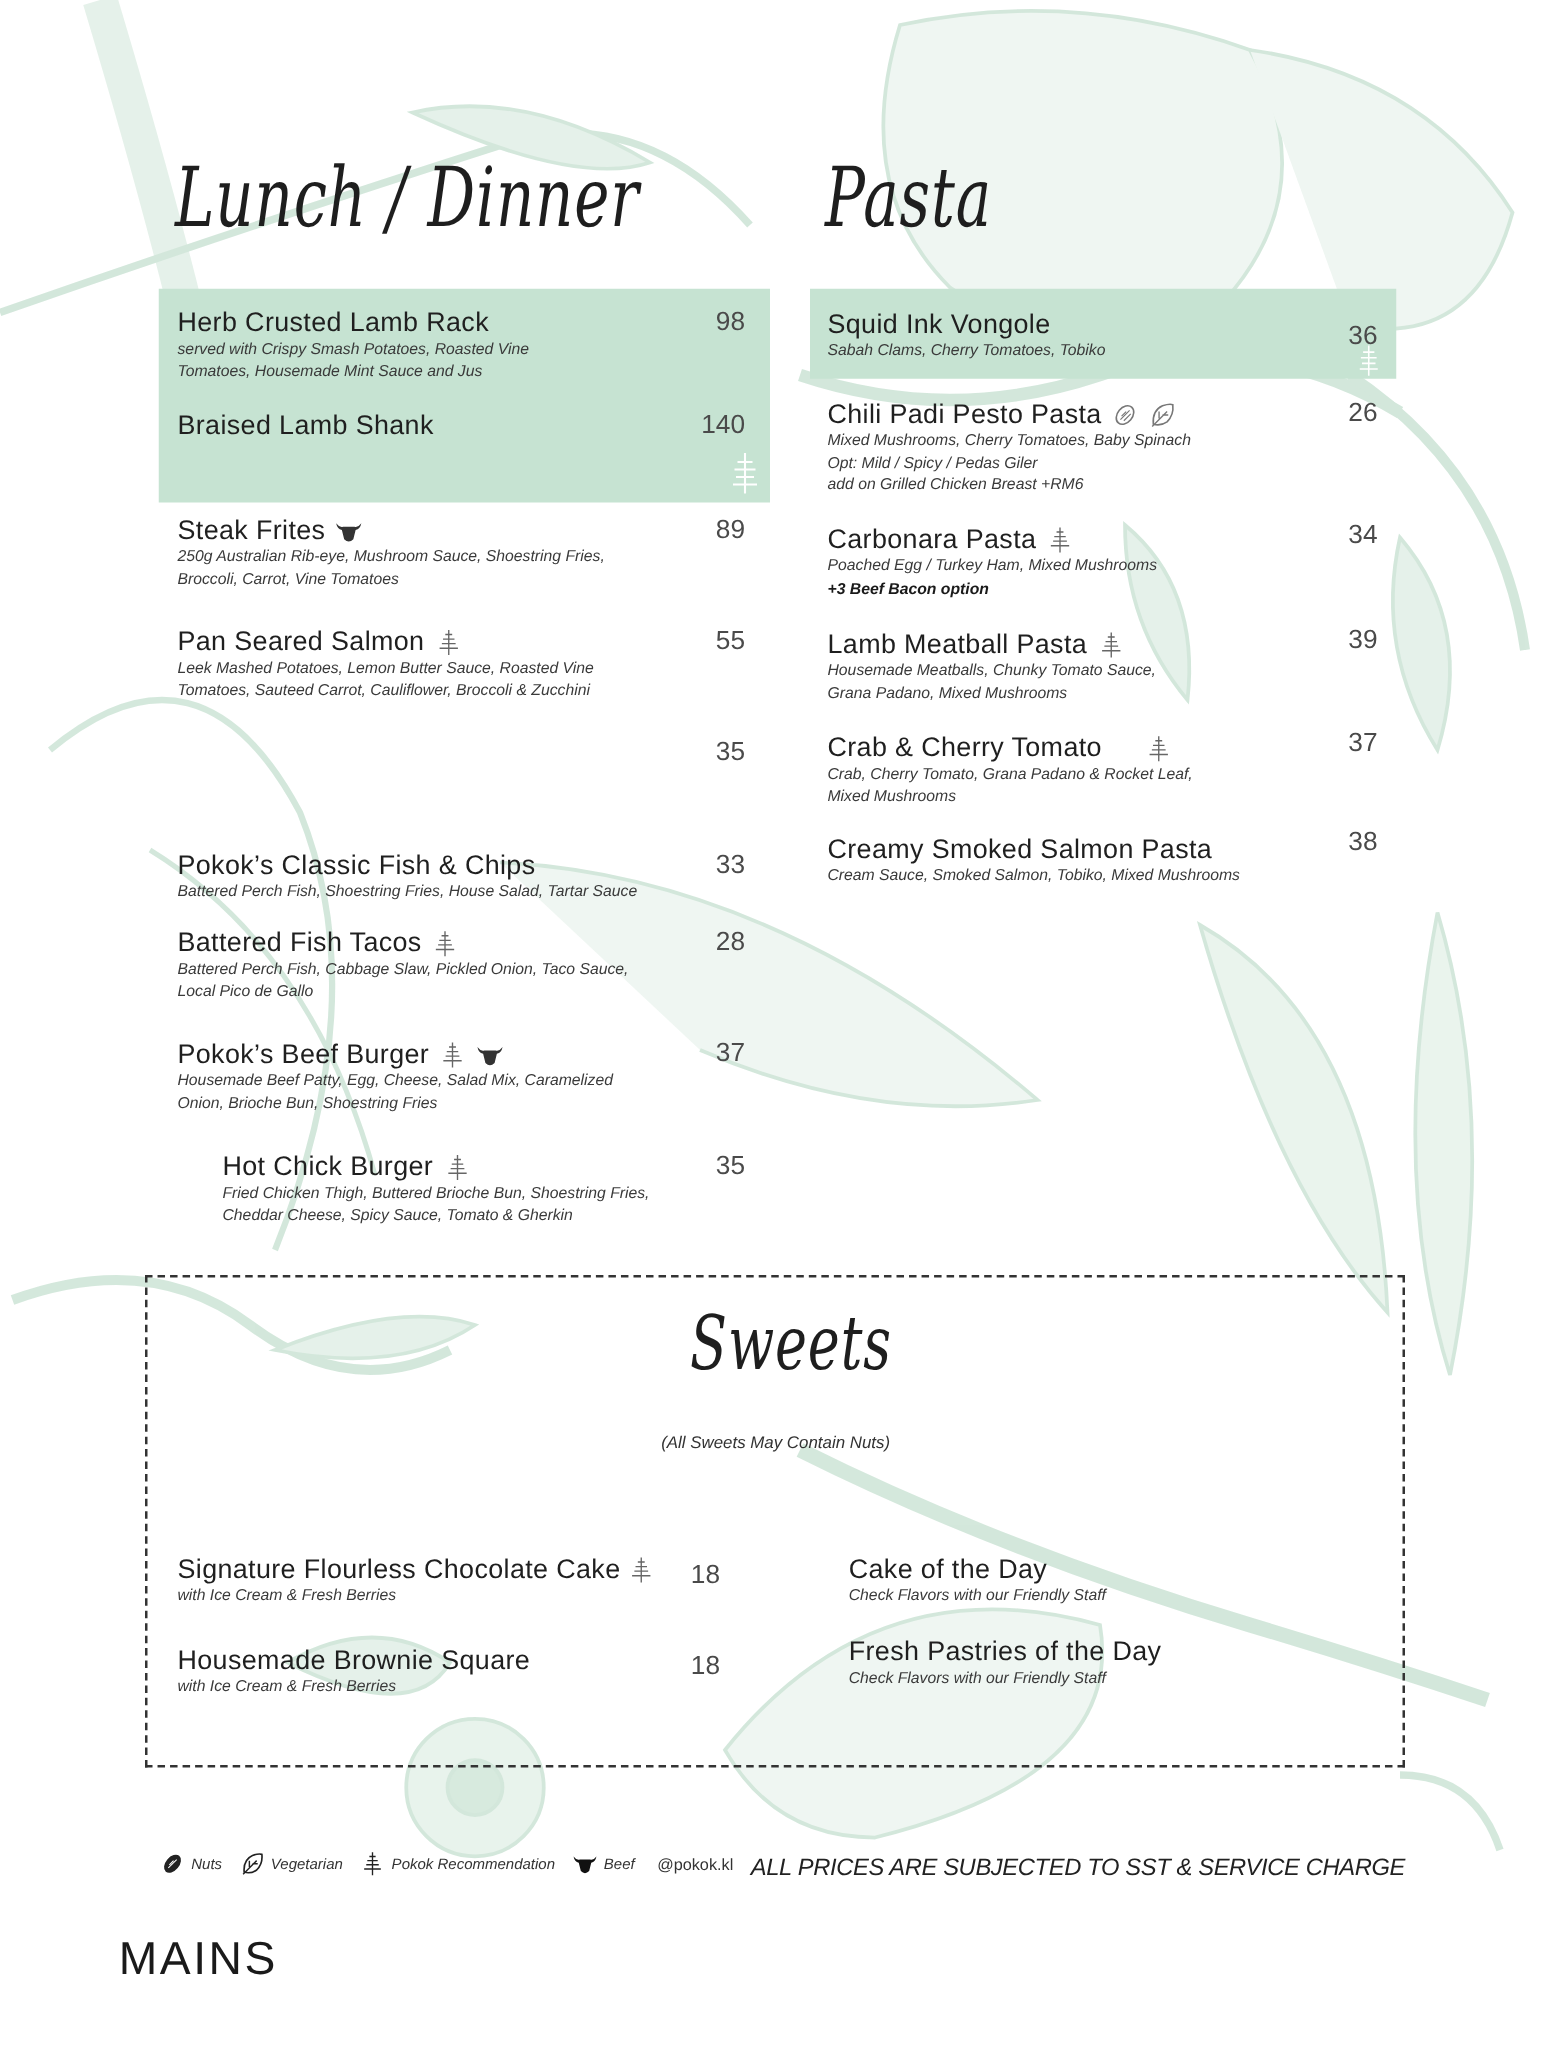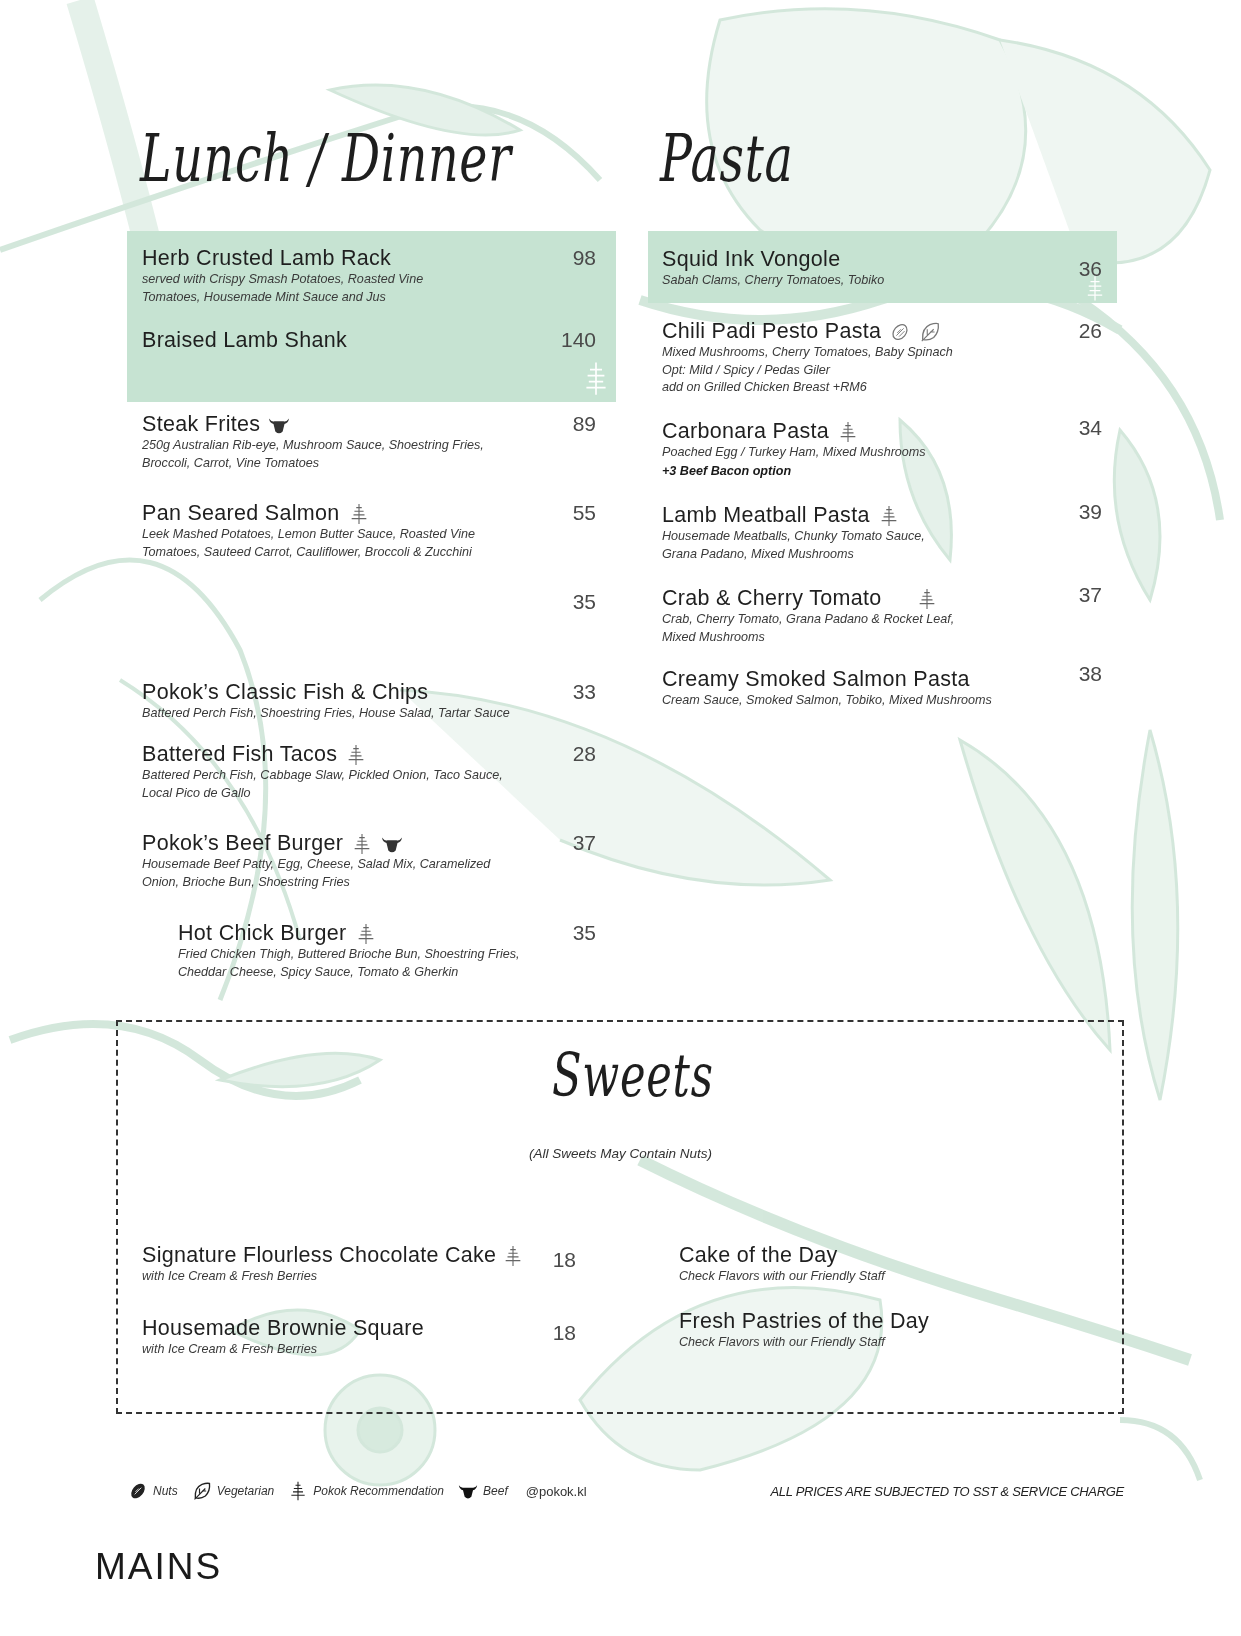--- a/index.html
+++ b/index.html
@@ -66,21 +66,21 @@
   }
   .sweets-note {
     position: absolute; left: 0; width: 1241px; top: 1146px; text-align: center;
     font-family: "Liberation Sans", sans-serif; font-style: italic; font-size: 13.5px; color: #333;
   }
 
   .legend { position: absolute; left: 128px; top: 1481px; display: flex; align-items: center; gap: 14px; font-family: "Liberation Sans", sans-serif; font-style: italic; font-size: 12px; color: #333; }
   .legend-item { display: flex; align-items: center; gap: 5px; }
   .legend .icon { width: 20px; height: 20px; }
   .handle { font-style: normal; font-size: 13px; margin-left: 4px; color: #333; }
-  .notice { position: absolute; right: 117px; top: 1484px; font-family: "Liberation Sans", sans-serif; font-style: italic; font-size: 13px; color: #222; letter-spacing: -0.3px; margin-left: 16px; }
+  .notice { position: absolute; right: 117px; top: 1484px; font-family: "Liberation Sans", sans-serif; font-style: italic; font-size: 19px; color: #222; letter-spacing: -0.3px; margin-left: 16px; }
 
   .footer-title { position: absolute; left: 95px; top: 1546px; font-family: "Liberation Sans", sans-serif; font-size: 37px; font-weight: 300; letter-spacing: 2px; color: #1a1a1a; }
 </style>
 </head>
 <body>
 
 <svg class="bg" viewBox="0 0 1241 1520" xmlns="http://www.w3.org/2000/svg">
   <g fill="none" stroke="#cfe5d8" stroke-width="3" opacity="0.9">
     <path d="M80 0 Q140 200 170 340" stroke-width="28" stroke="#e3f0e8"></path>
     <path d="M0 250 Q200 180 420 110 Q520 90 600 180" stroke-width="6"></path>

